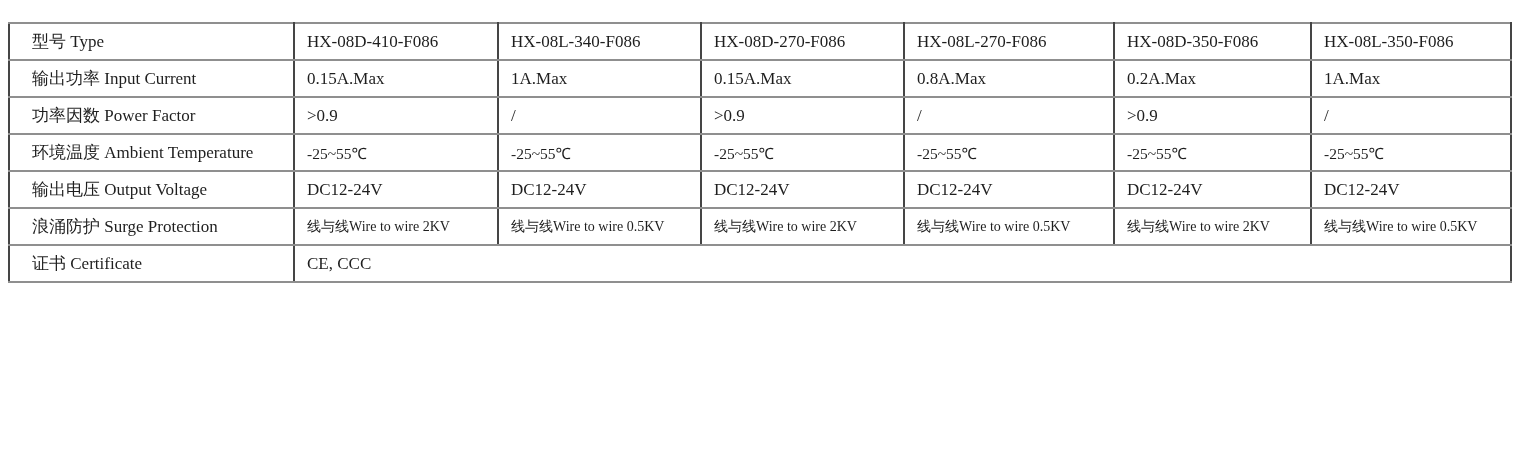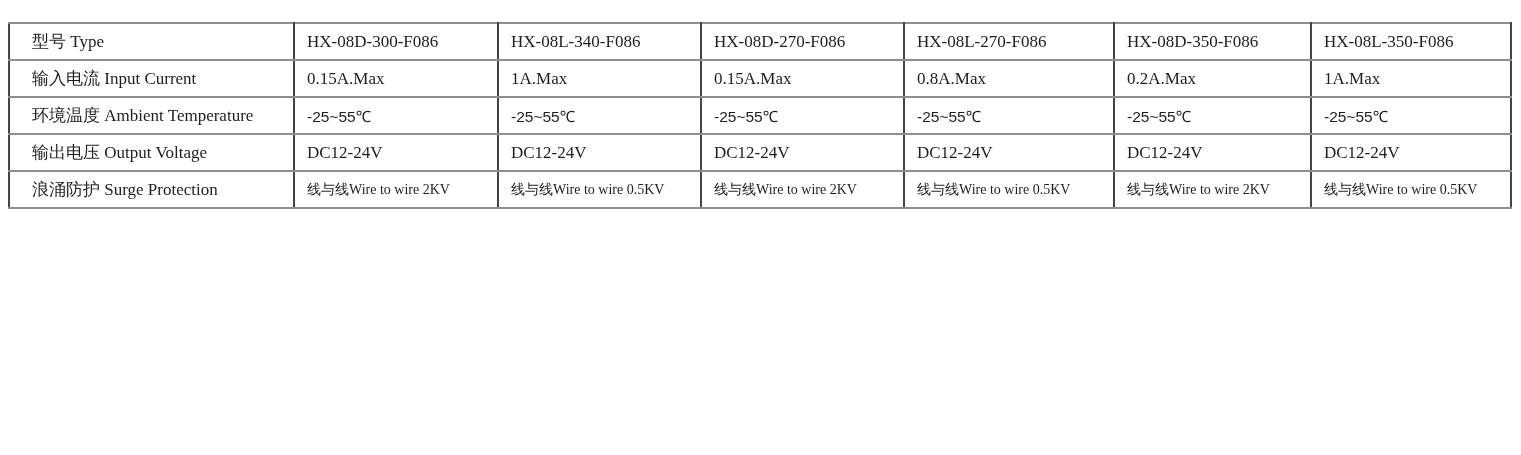--- a/index.html
+++ b/index.html
@@ -24,55 +24,64 @@
     border-left: 2px solid #454545;
     border-right: 2px solid #454545;
     height: 37px;
     padding: 0 6px 0 12px;
     font-size: 17px;
     vertical-align: middle;
     white-space: nowrap;
     overflow: hidden;
   }
   table.spec td.label { padding-left: 22px; }
-  tr.row-ambient-temperature td.val { font-size: 15.5px; font-family: Liberation Sans, sans-serif; }
+  tr.row-ambient-temperature td.val { font-size: 15.5px; font-family: Liberation Serif, serif; }
   tr.row-surge-protection td.val { font-size: 14px; }
 </style>
 </head>
 <body>
 
 <div class="sheet">
   <table class="spec">
     <colgroup>
       <col style="width:285px">
         <col style="width:204px">
         <col style="width:203px">
       <col style="width:203px">
         <col style="width:210px">
         <col style="width:197px">
         <col style="width:200px">
     </colgroup>
     <tbody>
       <tr class="row-type">
         <td class="label">型号 Type</td>
-        <td class="val">HX-08D-300-F086</td>
+        <td class="val">HX-08D-410-F086</td>
         <td class="val">HX-08L-340-F086</td>
         <td class="val">HX-08D-270-F086</td>
         <td class="val">HX-08L-270-F086</td>
         <td class="val">HX-08D-350-F086</td>
         <td class="val">HX-08L-350-F086</td>
       </tr>
       <tr class="row-input-current">
-        <td class="label">输入电流 Input Current</td>
+        <td class="label">输出功率 Input Current</td>
         <td class="val">0.15A.Max</td>
         <td class="val">1A.Max</td>
         <td class="val">0.15A.Max</td>
         <td class="val">0.8A.Max</td>
         <td class="val">0.2A.Max</td>
         <td class="val">1A.Max</td>
+      </tr>
+      <tr class="row-power-factor">
+        <td class="label">功率因数 Power Factor</td>
+        <td class="val">&gt;0.9</td>
+        <td class="val">/</td>
+        <td class="val">&gt;0.9</td>
+        <td class="val">/</td>
+        <td class="val">&gt;0.9</td>
+        <td class="val">/</td>
       </tr>
       <tr class="row-ambient-temperature">
         <td class="label">环境温度 Ambient Temperature</td>
         <td class="val">-25~55℃</td>
         <td class="val">-25~55℃</td>
         <td class="val">-25~55℃</td>
         <td class="val">-25~55℃</td>
         <td class="val">-25~55℃</td>
         <td class="val">-25~55℃</td>
       </tr>
@@ -87,15 +96,19 @@
       </tr>
       <tr class="row-surge-protection">
         <td class="label">浪涌防护 Surge Protection</td>
         <td class="val">线与线Wire to wire 2KV</td>
         <td class="val">线与线Wire to wire 0.5KV</td>
         <td class="val">线与线Wire to wire 2KV</td>
         <td class="val">线与线Wire to wire 0.5KV</td>
         <td class="val">线与线Wire to wire 2KV</td>
         <td class="val">线与线Wire to wire 0.5KV</td>
       </tr>
+      <tr class="row-certificate">
+        <td class="label">证书 Certificate</td>
+        <td class="val" colspan="6">CE, CCC</td>
+      </tr>
     </tbody>
   </table>
 </div>
 
 </body></html>

